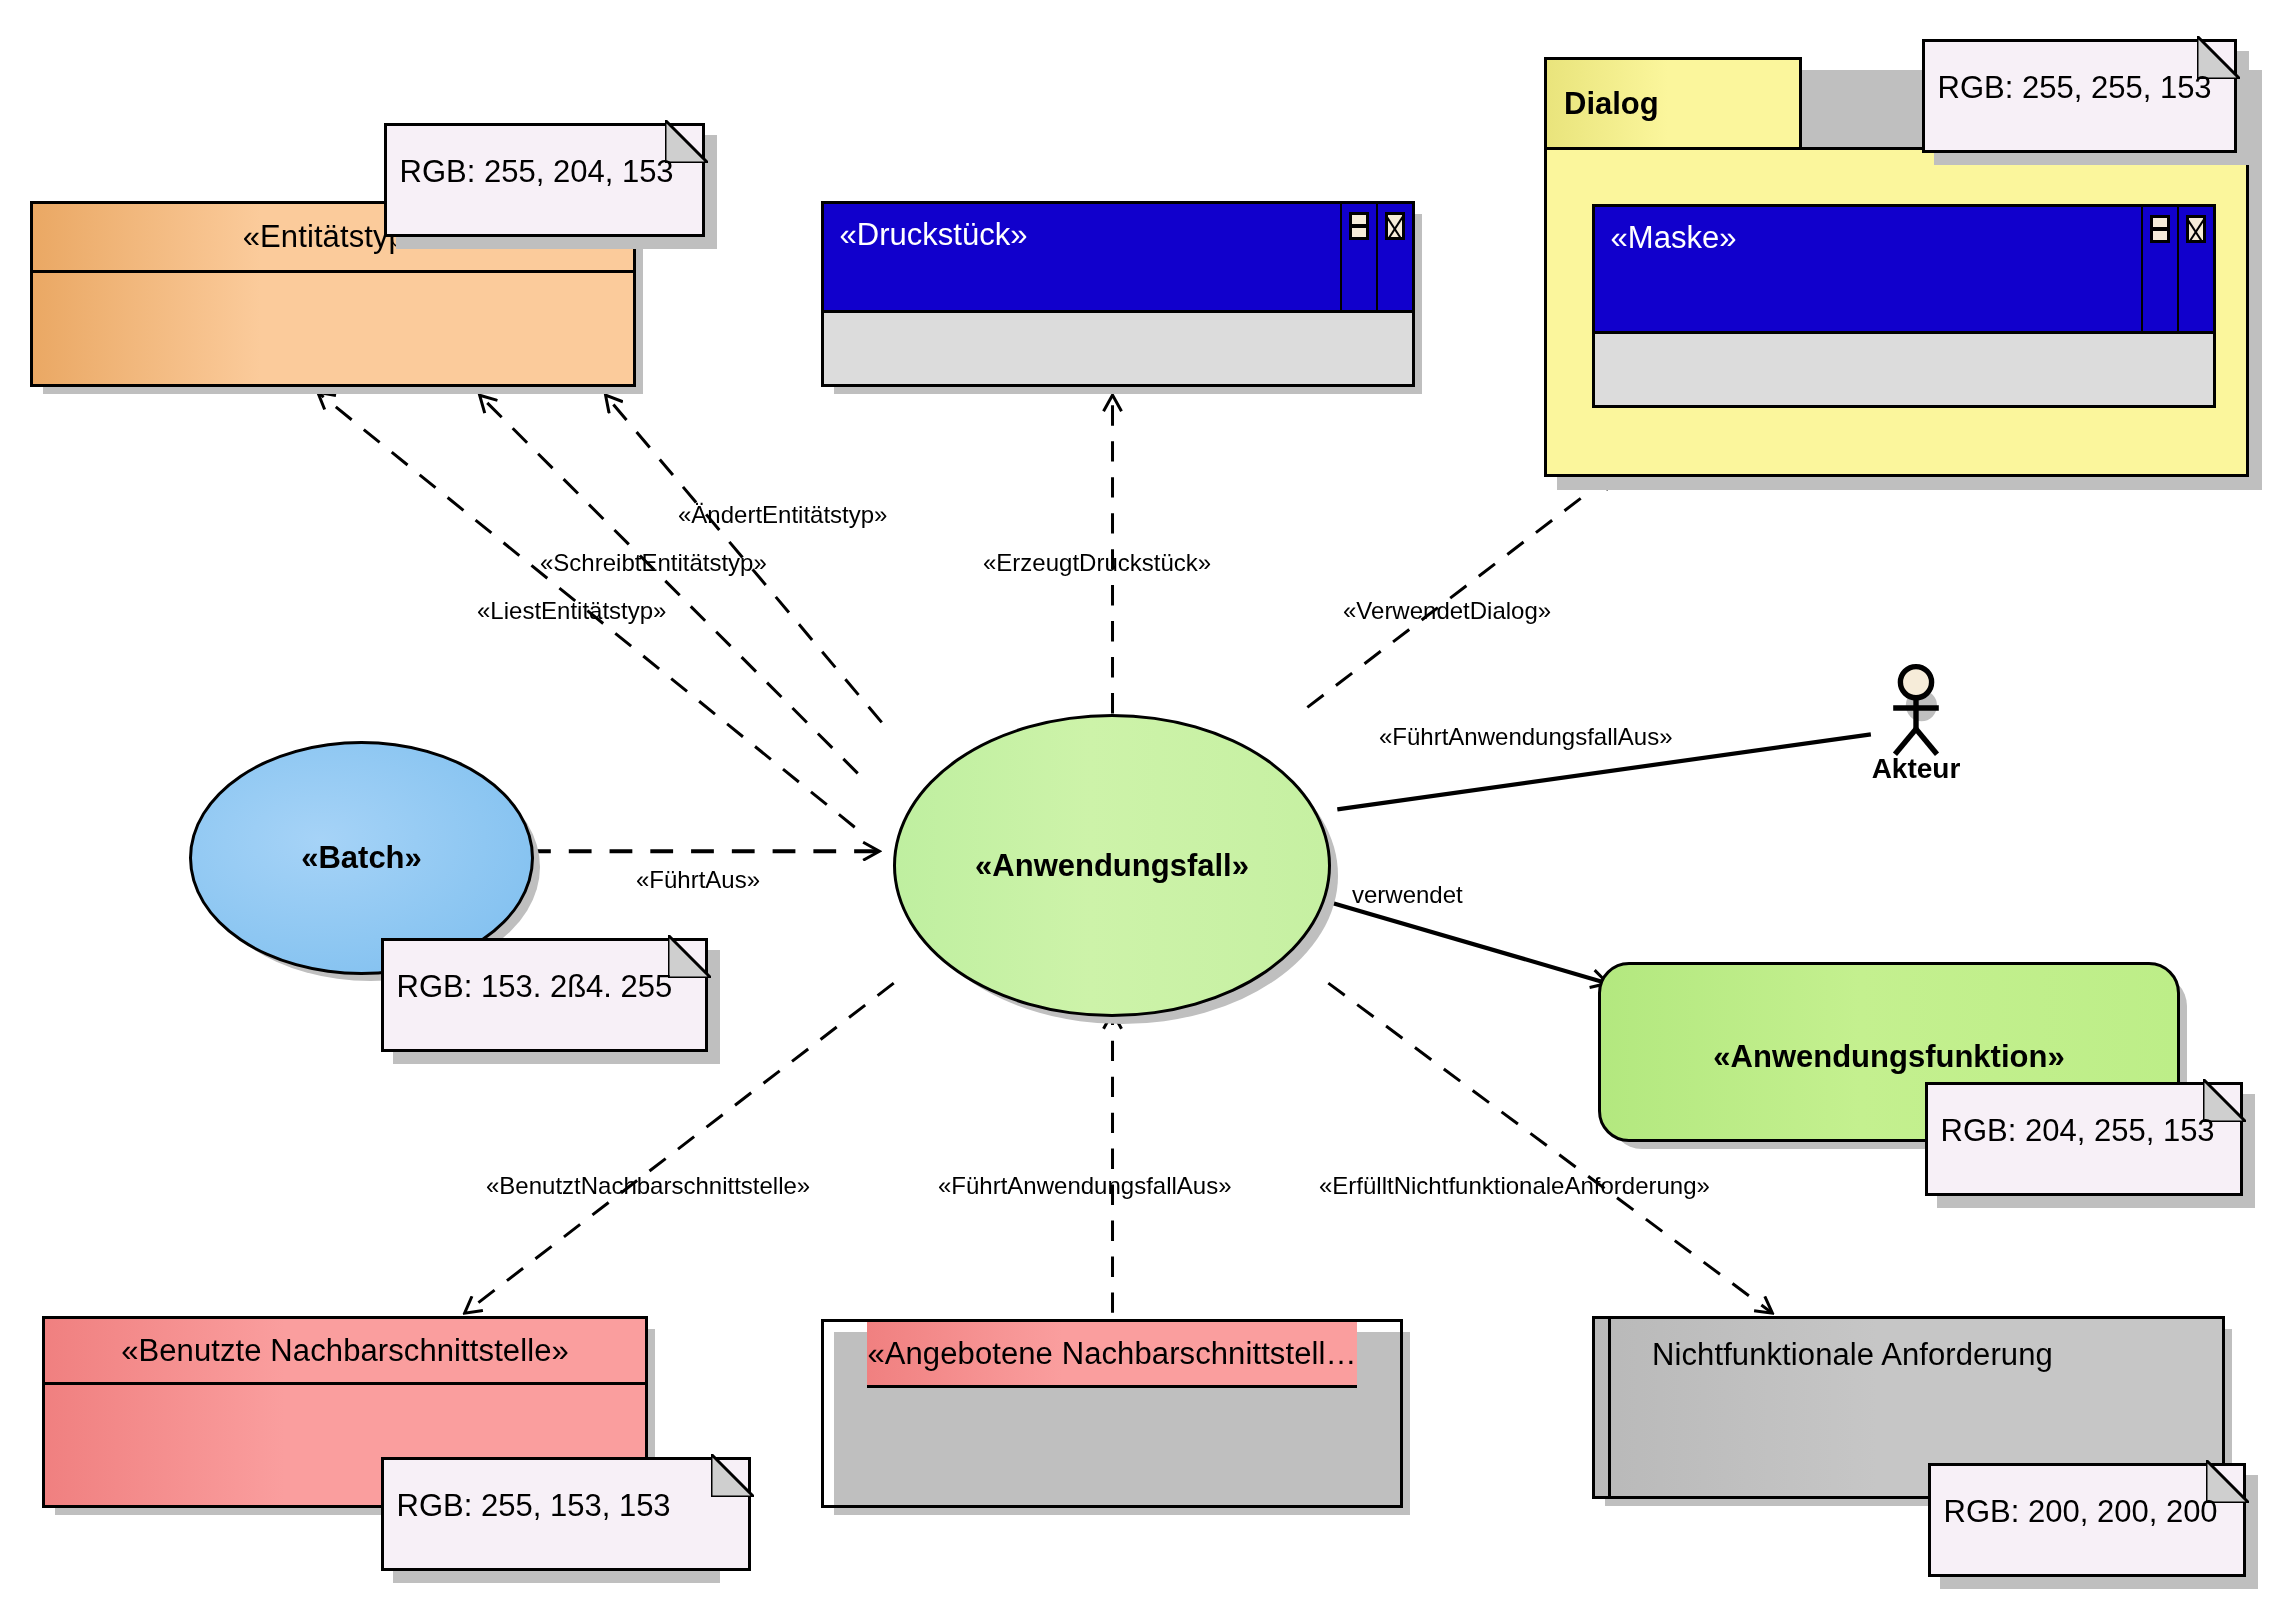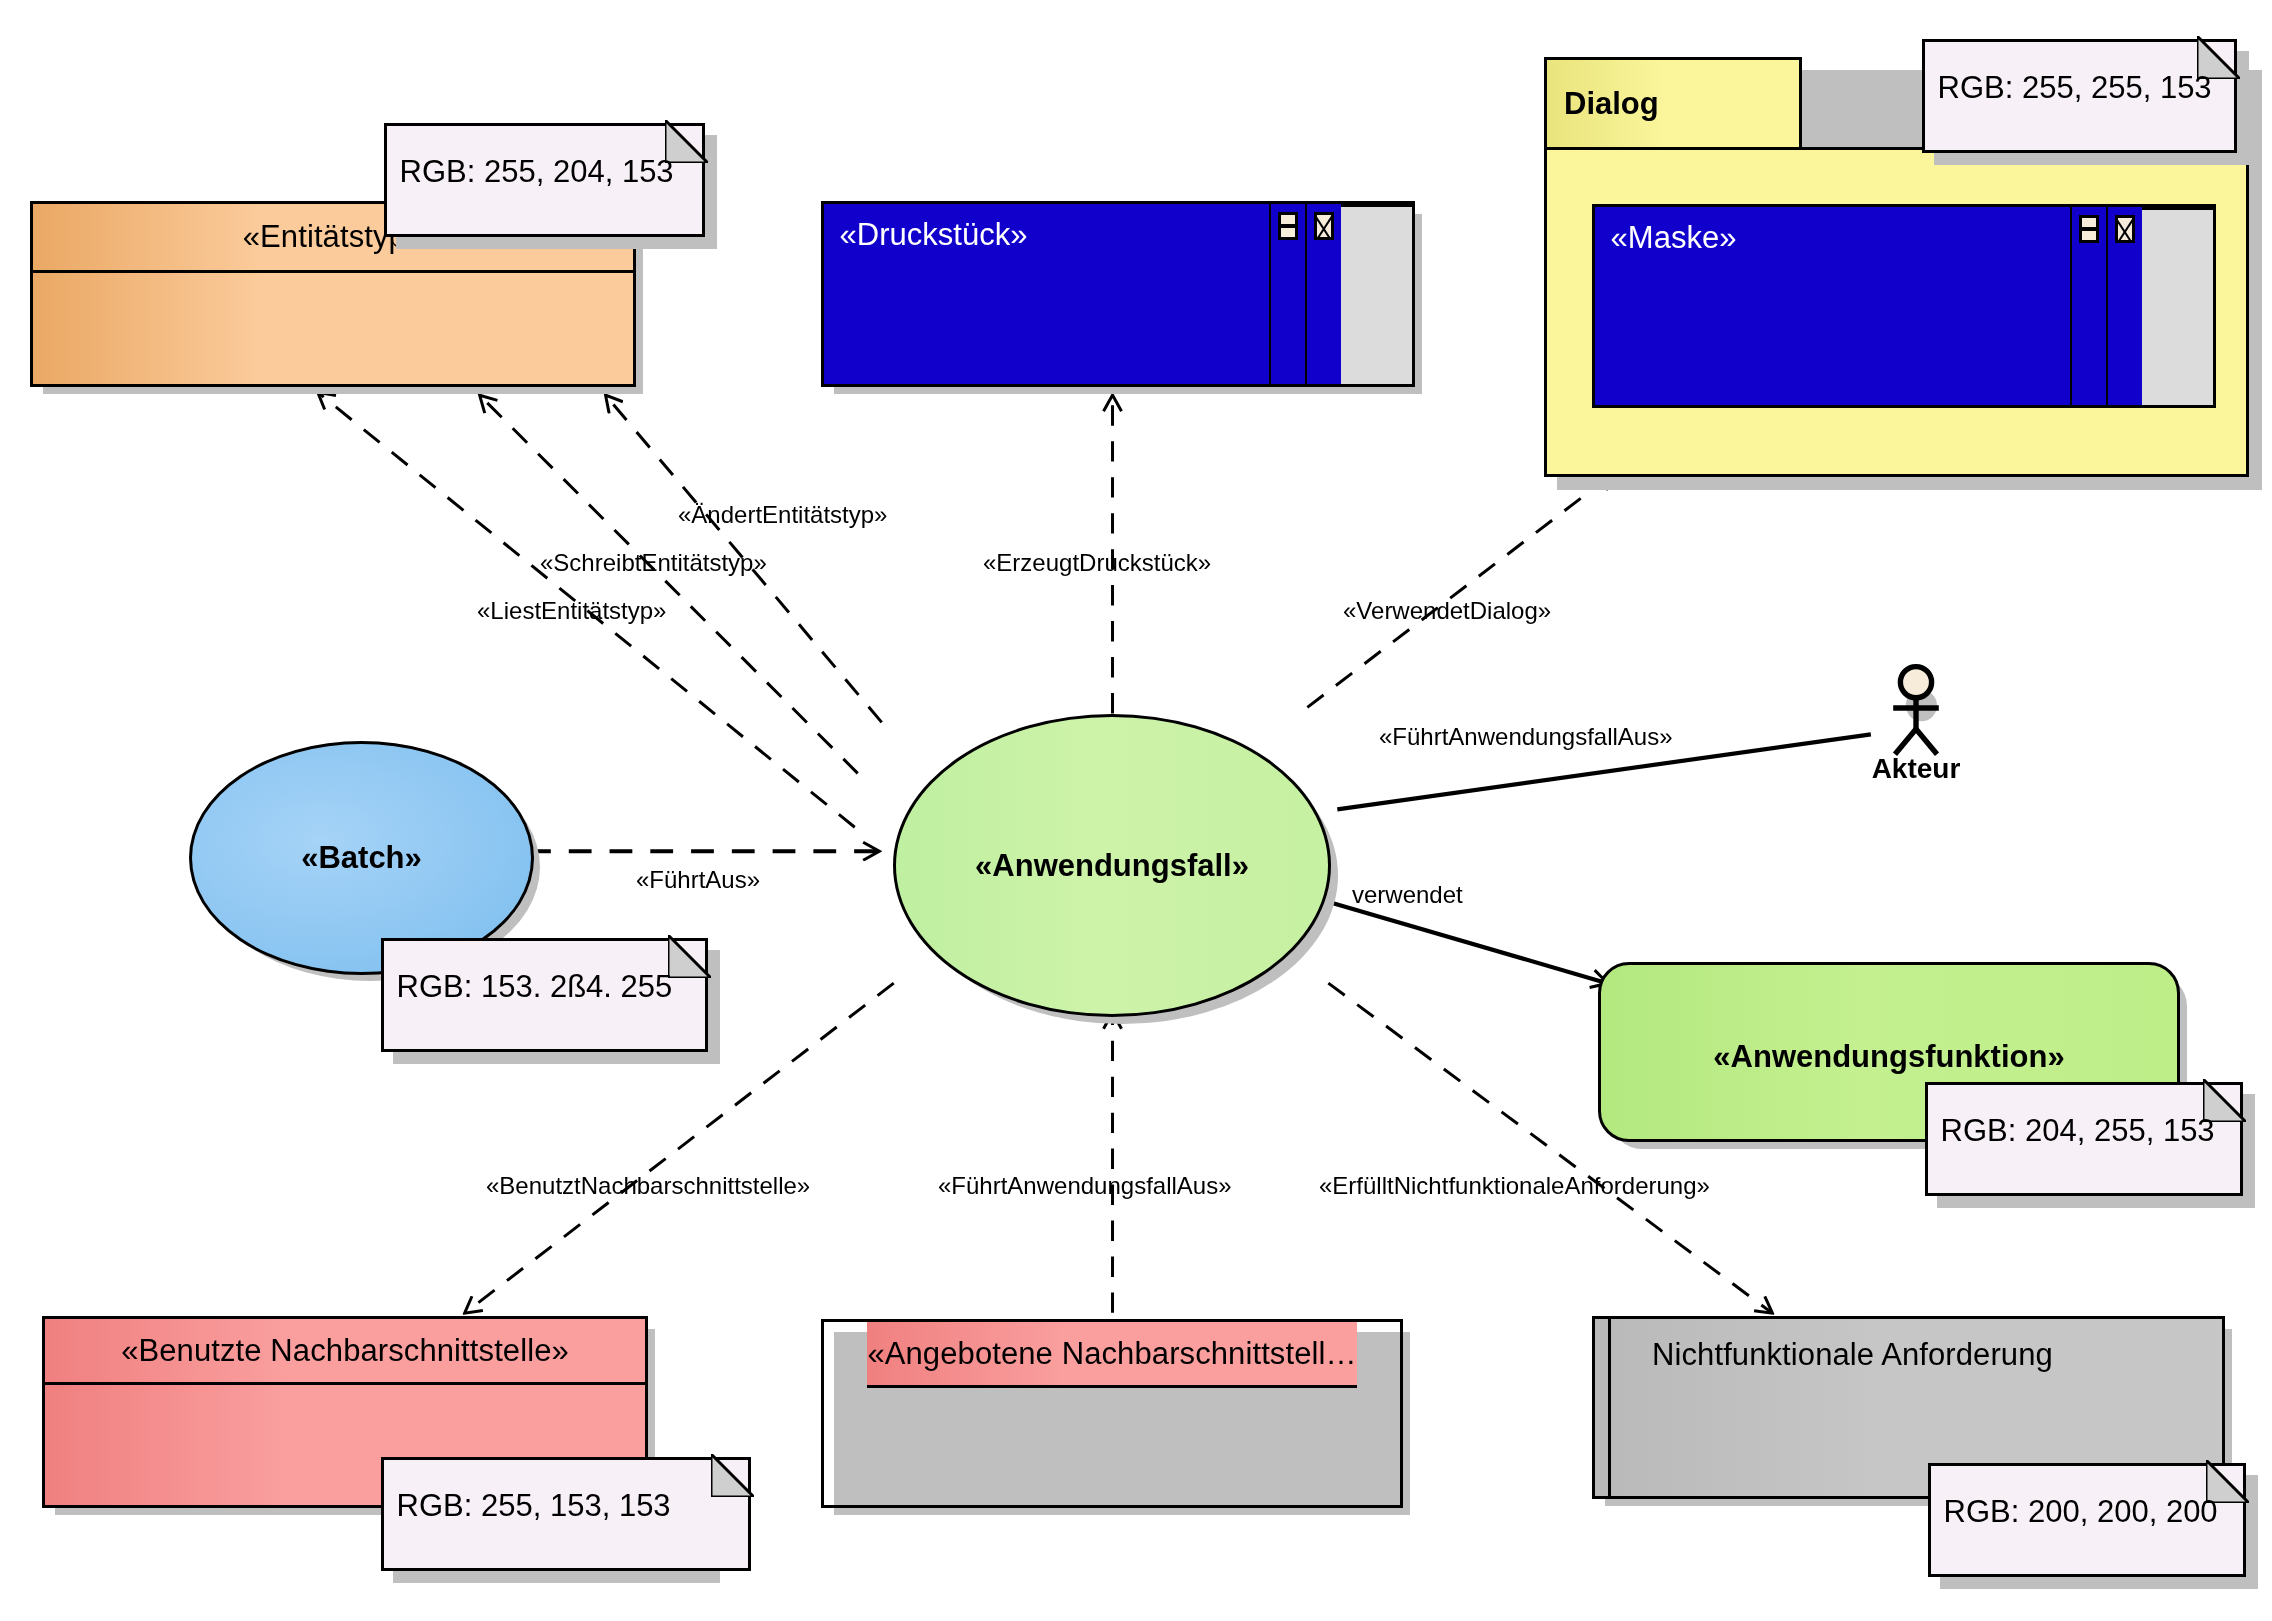--- a/index.html
+++ b/index.html
@@ -27,21 +27,21 @@
   .fill-gray .hdr, .fill-gray .body{background:linear-gradient(90deg,#b9b9b9 0%,#c6c6c6 45%,#c6c6c6 100%);}
 
   
   .reqbar{position:absolute;left:0;top:0;bottom:0;width:15.6px;border-right:3px solid #000;
           box-sizing:border-box;z-index:3;pointer-events:none;}
 
   
   .onecomp .hdr{border-bottom:none;}
 
   
-  .winbox{border:3px solid #000;display:flex;flex-direction:row;z-index:2;background:#dcdcdc;}
+  .winbox{border:3px solid #000;display:flex;flex-direction:column;z-index:2;background:#dcdcdc;}
   .winbox .titlebar{flex:1 1 auto;background:#1100cc;display:flex;align-items:stretch;position:relative;}
   .winbox .tname{flex:1 1 auto;color:#ffffff;font-size:31px;padding:13px 0 0 15.6px;white-space:nowrap;}
   .winbox .btncell{flex:0 0 auto;width:34px;border-left:2.4px solid #000;display:flex;
                    align-items:flex-start;justify-content:center;padding-top:8.4px;}
   .winbox .wbody{flex:0 0 71px;background:#dcdcdc;border-top:3px solid #000;}
 
   .ic-minimize{width:20.4px;height:27.6px;border:3px solid #000;background:#f6ecd9;box-sizing:border-box;position:relative;}
   .ic-minimize:after{content:"";position:absolute;left:0;right:0;top:50%;margin-top:-1.8px;height:3.6px;background:#000;}
   .ic-close{width:20.4px;height:27.6px;border:3px solid #000;background:#f6ecd9;box-sizing:border-box;position:relative;overflow:hidden;}
   .ic-close:before,.ic-close:after{content:"";position:absolute;left:50%;top:-3.6px;width:2.4px;height:34px;background:#000;}

